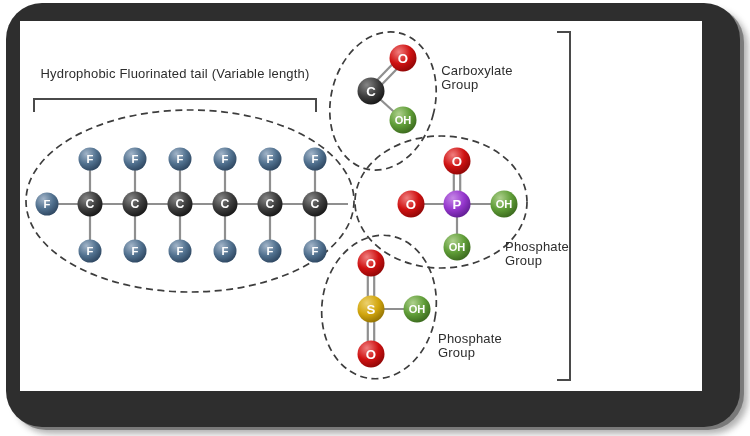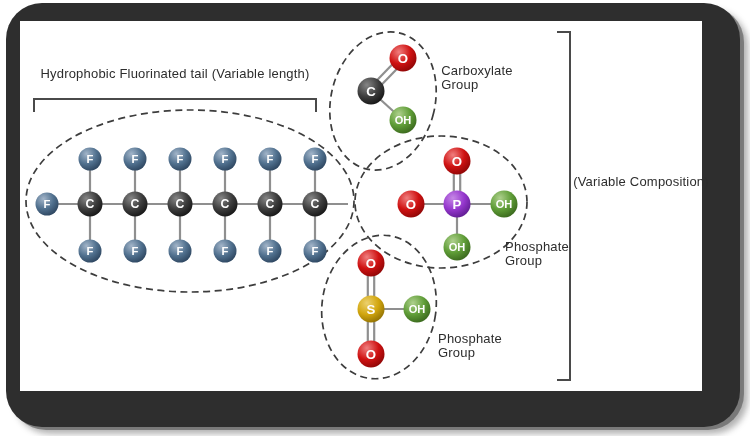--- a/index.html
+++ b/index.html
@@ -257,14 +257,13 @@
   <div>Phosphate</div>
   <div>Group</div>
 </div>
 
 <div class="lbl" id="sulfonate-label">
   <div>Phosphate</div>
   <div>Group</div>
 </div>
 
 <div class="lbl" id="head-label">
-  <div>(Variable Composition)</div>
 </div>
 
 </body></html>

